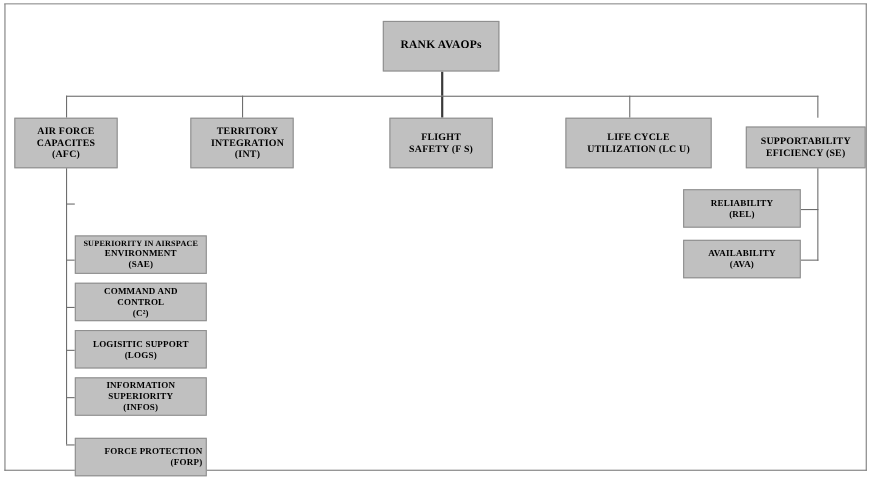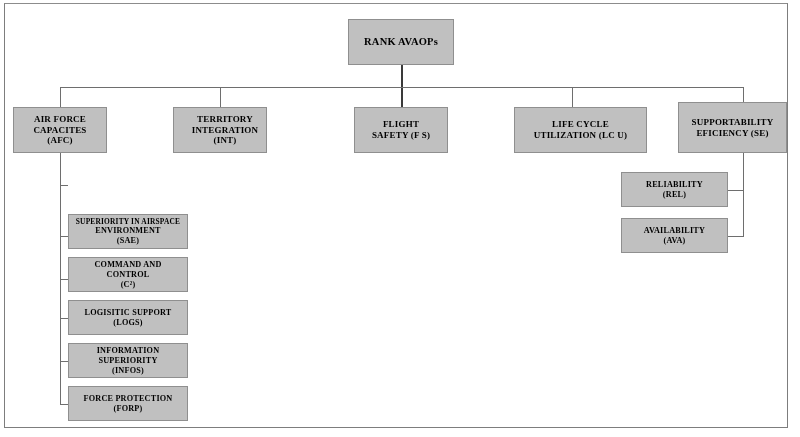--- a/index.html
+++ b/index.html
@@ -125,21 +125,21 @@
       </span>
     </div>
 
     <div class="node lvl2" style="left:509px; top:103px; width:133px; height:46px;">
       <span class="label">
         <span class="ln">LIFE CYCLE</span>
         <span class="ln">UTILIZATION (LC U)</span>
       </span>
     </div>
 
-    <div class="node lvl2" style="left:673px; top:98px; width:109px; height:51px;">
+    <div class="node lvl2" style="left:673px; top:111px; width:109px; height:38px;">
       <span class="label">
         <span class="ln">SUPPORTABILITY</span>
         <span class="ln">EFICIENCY (SE)</span>
       </span>
     </div>
 
 
     <div class="node lvl3" style="left:63px; top:210px; width:120px; height:35px;">
       <span class="label">
         <span class="ln" style="font-size:7.4px;">SUPERIORITY IN AIRSPACE</span>
@@ -164,21 +164,21 @@
     </div>
 
     <div class="node lvl3" style="left:63px; top:339px; width:120px; height:35px;">
       <span class="label">
         <span class="ln">INFORMATION</span>
         <span class="ln">SUPERIORITY</span>
         <span class="ln">(INFOS)</span>
       </span>
     </div>
 
-    <div class="node lvl3" style="left:63px; top:382px; width:120px; height:35px;">
+    <div class="node lvl3" style="left:63px; top:394px; width:120px; height:35px;text-align:right;">
       <span class="label">
         <span class="ln">FORCE PROTECTION</span>
         <span class="ln">(FORP)</span>
       </span>
     </div>
 
     <div class="node lvl3" style="left:616px; top:168px; width:107px; height:35px;">
       <span class="label">
         <span class="ln">RELIABILITY</span>
         <span class="ln">(REL)</span>

